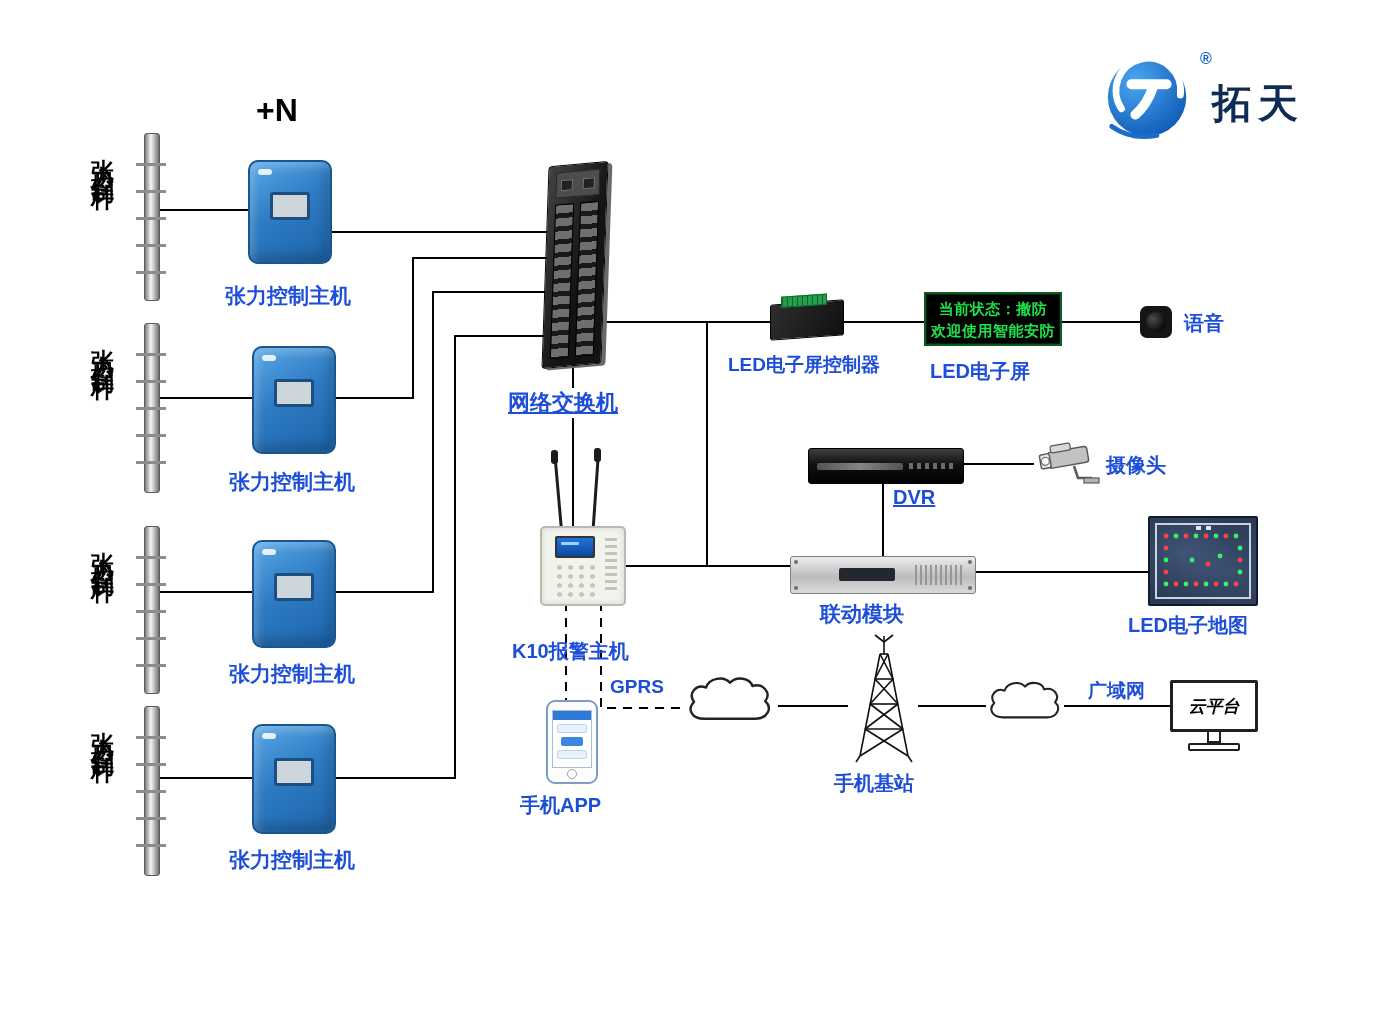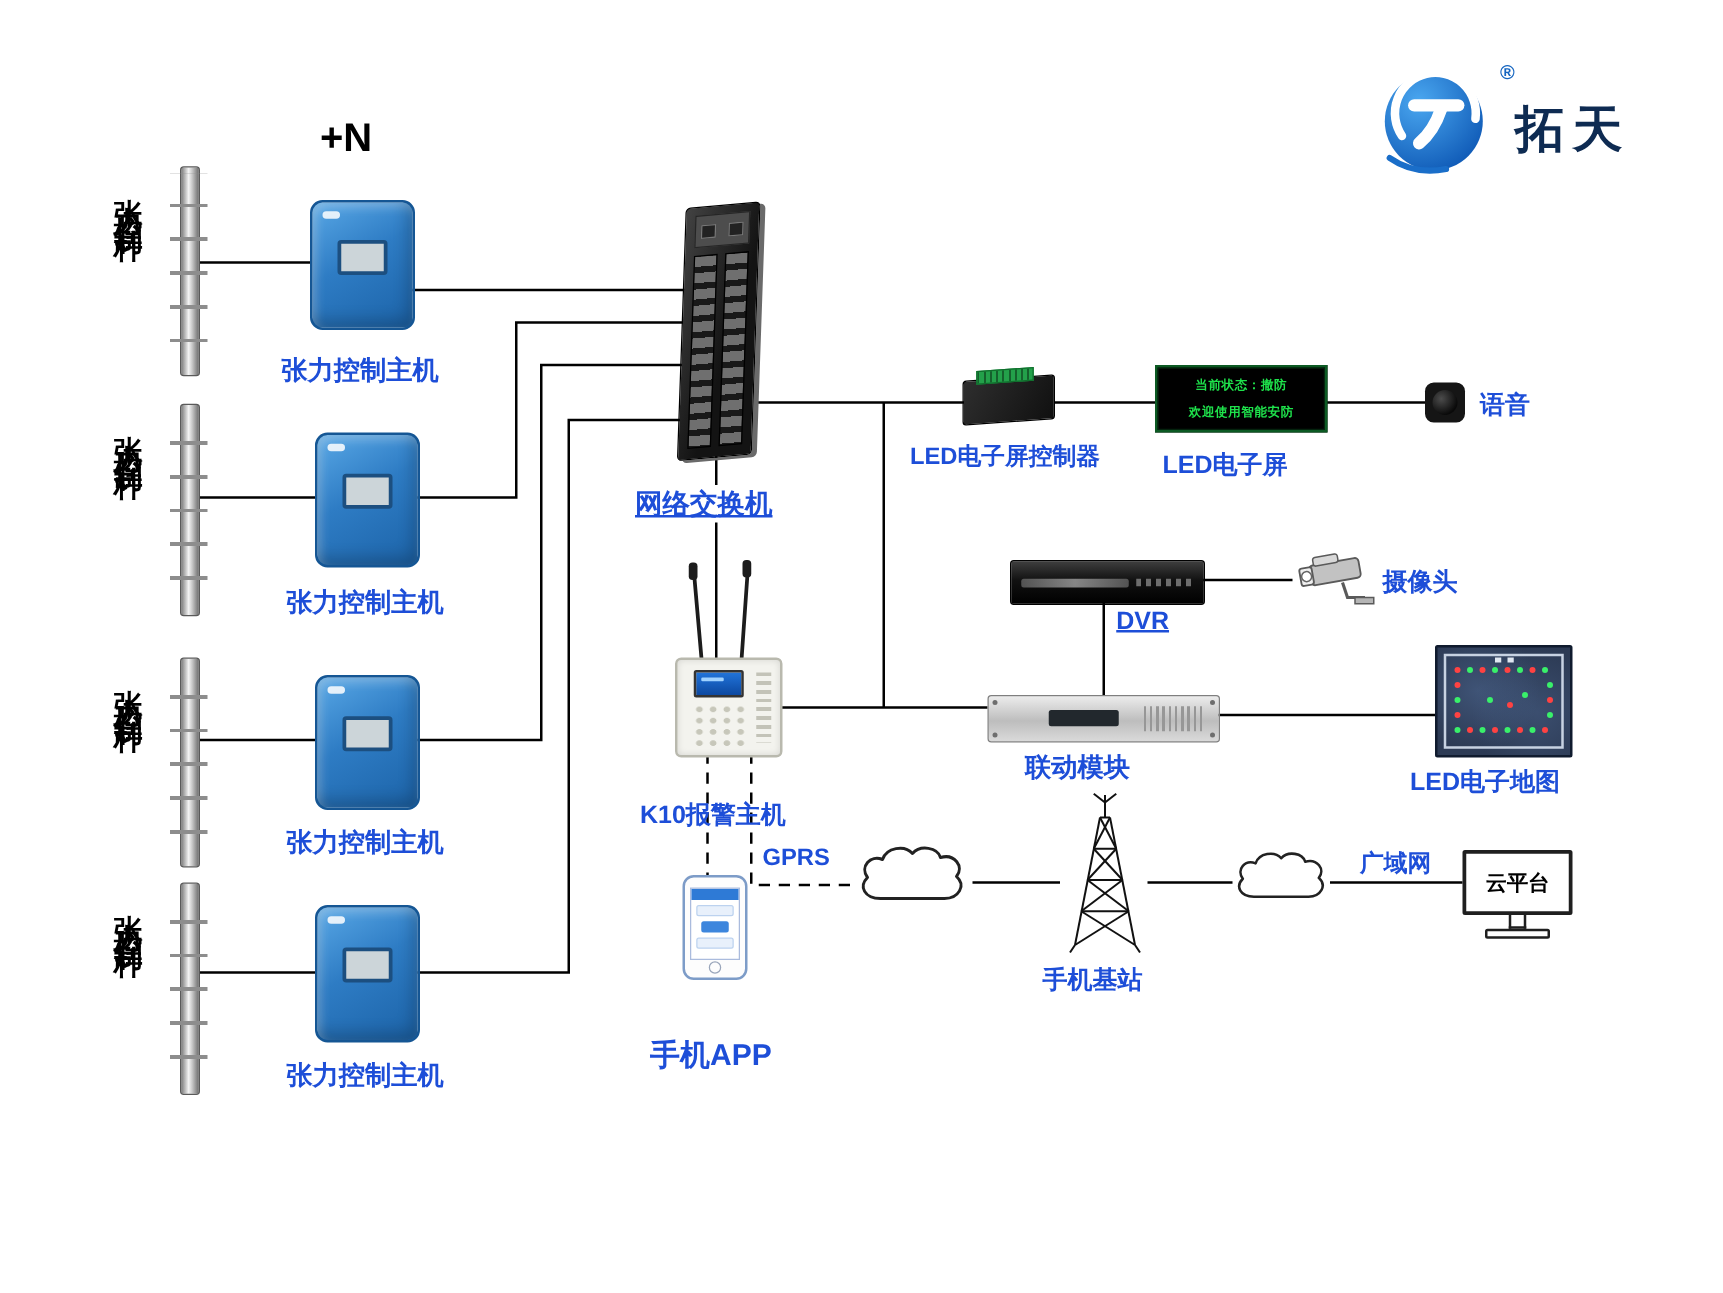--- a/index.html
+++ b/index.html
@@ -47,21 +47,21 @@
   
   .ledctrl{position:absolute;left:770px;top:302px;width:72px;height:34px;z-index:4;
     background:linear-gradient(120deg,#2e2e2e,#101010);border:1px solid #000;border-radius:3px;transform:skewY(-4deg);}
   .lc-term{position:absolute;top:-8px;left:10px;width:44px;height:9px;background:#23a04a;border:1px solid #0f6e2c;
     background-image:repeating-linear-gradient(90deg,rgba(0,0,0,.4) 0 1.5px,transparent 1.5px 5px);}
 
   
   .ledscr{position:absolute;left:924px;top:292px;width:134px;height:50px;z-index:4;background:#000;
     border:2px solid #0c5a23;box-shadow:0 0 0 1px #04220d inset;display:flex;flex-direction:column;
     align-items:center;justify-content:center;gap:1px;}
-  .ledscr div{color:#1ee14b;font-size:10px;font-weight:700;line-height:21px;letter-spacing:.5px;white-space:nowrap;}
+  .ledscr div{color:#1ee14b;font-size:15px;font-weight:700;line-height:21px;letter-spacing:.5px;white-space:nowrap;}
 
   
   .speaker{position:absolute;left:1140px;top:306px;width:32px;height:32px;z-index:4;background:#151515;border-radius:7px;}
   .speaker::after{content:"";position:absolute;inset:6px;border-radius:50%;
     background:radial-gradient(circle at 35% 35%,#4c4c4c,#090909 72%);}
 
   
   .k10{position:absolute;left:540px;top:526px;width:82px;height:76px;z-index:4;background:#f3f3ee;
     border:2px solid #b9b9ae;border-radius:5px;box-shadow:inset 0 0 6px rgba(0,0,0,.12);}
   .k10-screen{position:absolute;top:8px;left:13px;width:36px;height:18px;
@@ -103,21 +103,21 @@
   .phone-screen{position:absolute;top:8px;left:4px;right:4px;height:56px;border:1px solid #aabbdd;background:#fff;overflow:hidden;}
   .ph-bar{height:9px;background:#2e7ad6;}
   .ph-row{margin:4px 4px 0;height:7px;background:#e8f0fb;border:1px solid #bcd2ef;border-radius:2px;}
   .ph-btn{margin:4px 8px 0;height:9px;background:#3d86dd;border-radius:2px;}
   .ph-home{position:absolute;bottom:3px;left:50%;transform:translateX(-50%);width:8px;height:8px;
     border:1px solid #9aa6bb;border-radius:50%;}
 
   
   .monitor{position:absolute;left:1170px;top:680px;width:88px;z-index:4;}
   .mon-screen{width:88px;height:52px;box-sizing:border-box;background:#fff;border:3px solid #1f1f1f;border-radius:2px;
-    display:flex;align-items:center;justify-content:center;font-size:17px;font-weight:700;}
+    display:flex;align-items:center;justify-content:center;font-size:17px;font-weight:700;font-style:italic;}
   .mon-neck{width:10px;height:9px;background:#fff;border:2px solid #1f1f1f;border-top:none;margin:0 auto;}
   .mon-base{width:48px;height:4px;background:#fff;border:2px solid #1f1f1f;border-radius:2px;margin:0 auto;}
 
   
   .brand-name{position:absolute;left:1212px;top:76px;z-index:6;font-size:40px;font-weight:900;
     color:#0e2b52;letter-spacing:6px;}
   .brand-reg{position:absolute;left:1200px;top:50px;z-index:6;font-size:16px;font-weight:700;color:#1565c0;}
 
   .title{position:absolute;left:0;right:0;top:908px;z-index:6;text-align:center;
     font-size:38px;font-weight:700;color:#e60000;letter-spacing:4px;}
@@ -289,21 +289,21 @@
 
   <div class="phone">
     <div class="phone-screen">
       <div class="ph-bar"></div>
       <div class="ph-row"></div>
       <div class="ph-btn"></div>
       <div class="ph-row"></div>
     </div>
     <div class="ph-home"></div>
   </div>
-  <div class="lbl center" style="left:520px;top:828px;width:100px;font-size:24px">手机APP</div>
+  <div class="lbl center" style="left:520px;top:792px;width:100px;font-size:20px">手机APP</div>
 
   <div class="lbl" style="left:610px;top:676px;font-size:19px">GPRS</div>
 
   <svg class="dev" style="left:682px;top:674px" width="96" height="56" viewBox="0 0 120 70">
     <path d="M28 56 C12 56 6 44 15 35 C7 24 18 12 30 17 C34 5 52 2 60 11 C68 2 85 5 88 15 C102 11 112 24 104 34 C114 43 106 56 92 56 Z" fill="#fff" stroke="#222" stroke-width="3" stroke-linejoin="round"></path>
   </svg>
   <svg class="dev" style="left:984px;top:678px" width="82" height="50" viewBox="0 0 120 70">
     <path d="M28 56 C12 56 6 44 15 35 C7 24 18 12 30 17 C34 5 52 2 60 11 C68 2 85 5 88 15 C102 11 112 24 104 34 C114 43 106 56 92 56 Z" fill="#fff" stroke="#222" stroke-width="3" stroke-linejoin="round"></path>
   </svg>
 

